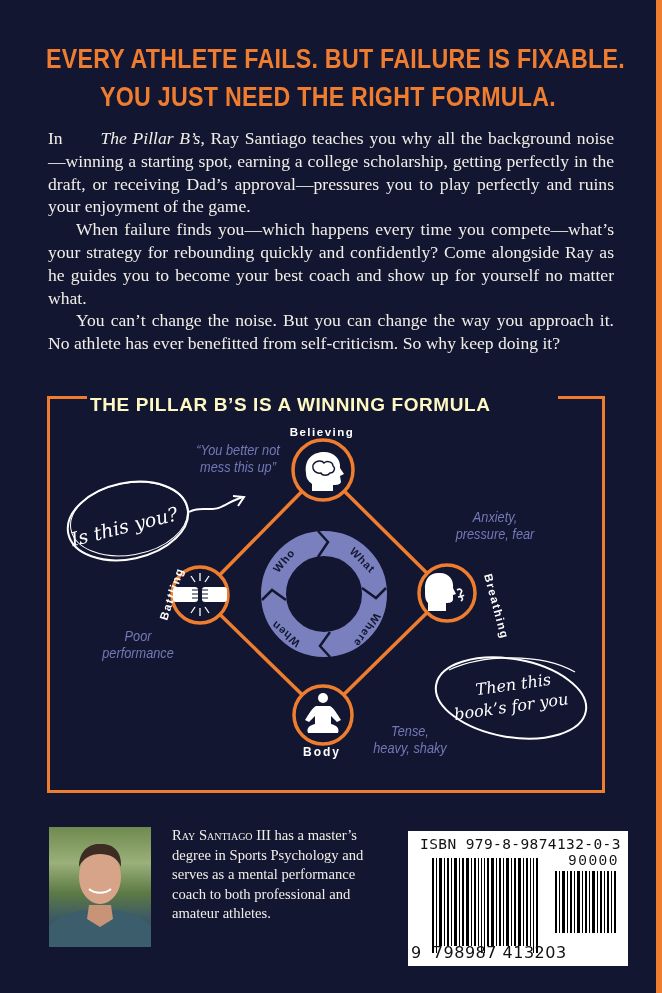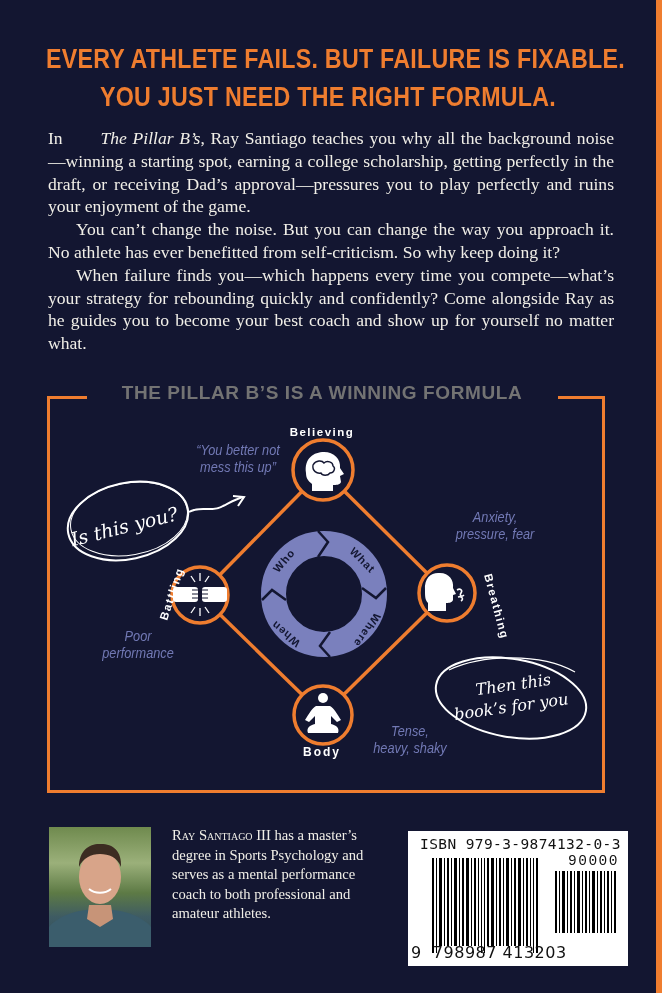--- a/index.html
+++ b/index.html
@@ -16,22 +16,22 @@
   .blurb { position: absolute; top: 127px; left: 48px; width: 566px;
     font-family: "Liberation Serif", serif; font-size: 17.6px; line-height: 22.8px; color: #f1efe8; }
   .blurb p { text-align: justify; text-align-last: left; }
   .blurb p.indent { text-indent: 28px; }
   .blurb em { font-style: italic; margin-left: 32px; }
 
   .frame { position: absolute; left: 47px; top: 397px; width: 558px; height: 396px;
     border: 3px solid #ef7d2f; border-top: none; }
   .frame-top-l { position: absolute; left: 47px; top: 396px; width: 40px; height: 3px; background: #ef7d2f; }
   .frame-top-r { position: absolute; left: 558px; top: 396px; width: 47px; height: 3px; background: #ef7d2f; }
-  .frame-title { position: absolute; top: 382px; left: 90px; width: 464px; text-align: center;
-    font-family: "Liberation Sans", sans-serif; font-weight: 700; font-size: 19px; color: #737373;
+  .frame-title { position: absolute; top: 394px; left: 90px; width: 464px; 
+    font-family: "Liberation Sans", sans-serif; font-weight: 700; font-size: 19px; color: #fef9c3;
     letter-spacing: 0.6px; white-space: nowrap; }
 
   .diagram { position: absolute; left: 0; top: 0; width: 662px; height: 993px; pointer-events: none; }
   .diagram * { pointer-events: auto; }
 
   .quote { position: absolute; font-family: "Liberation Sans", sans-serif; font-style: italic;
     color: #7279b5; font-size: 15px; line-height: 17px; text-align: center; transform: scaleX(0.85); }
 
   .bio-photo { position: absolute; left: 49px; top: 827px; width: 102px; height: 120px; overflow: hidden;
     background: linear-gradient(180deg, #6f8a4e 0%, #9bb07a 30%, #5d7a45 55%, #3e5b63 75%, #2f4d5c 100%); }
@@ -52,22 +52,22 @@
 
 <div class="edge-strip"></div>
 
 <div class="headline">
   <div>EVERY ATHLETE FAILS. BUT FAILURE IS FIXABLE.</div>
   <div>YOU JUST NEED THE RIGHT FORMULA.</div>
 </div>
 
 <div class="blurb">
   <p><span>In </span><em>The Pillar B’s</em><span>, Ray Santiago teaches you why all the background noise—winning a starting spot, earning a college scholarship, getting perfectly in the draft, or receiving Dad’s approval—pressures you to play perfectly and ruins your enjoyment of the game.</span></p>
+  <p class="indent">When failure finds you—which happens every time you compete—what’s your strategy for rebounding quickly and confidently? Come alongside Ray as he guides you to become your best coach and show up for yourself no matter what.</p>
   <p class="indent">You can’t change the noise. But you can change the way you approach it. No athlete has ever benefitted from self-criticism. So why keep doing it?</p>
-  <p class="indent">When failure finds you—which happens every time you compete—what’s your strategy for rebounding quickly and confidently? Come alongside Ray as he guides you to become your best coach and show up for yourself no matter what.</p>
 </div>
 
 <div class="frame"></div>
 <div class="frame-top-l"></div>
 <div class="frame-top-r"></div>
 <div class="frame-title">THE PILLAR B’S IS A WINNING FORMULA</div>
 
 <svg class="diagram" width="662" height="993" viewBox="0 0 662 993">
 
   <g stroke="#ef7d2f" stroke-width="3.5" fill="none">
@@ -174,21 +174,21 @@
     <path d="M0,120 L0,100 C10,88 30,82 50,82 C72,82 92,88 102,100 L102,120 Z" fill="#3b5d6c"></path>
     <path d="M40,78 L62,78 L64,92 L51,100 L38,92 Z" fill="#c79478"></path>
     <ellipse cx="51" cy="50" rx="21" ry="27" fill="#d8a489"></ellipse>
     <path d="M30,40 C30,22 42,16 52,17 C64,17 73,24 72,40 C68,30 60,27 51,27 C42,27 34,31 30,40 Z" fill="#3c2c22"></path>
     <path d="M40,62 C46,67 56,67 62,62" stroke="#ffffff" stroke-width="2" fill="none"></path>
   </svg>
 </div>
 <div class="bio-text"><span class="smallcaps">Ray Santiago III</span><span> has a master’s degree in Sports Psychology and serves as a mental performance coach to both professional and amateur athletes.</span></div>
 
 <div class="barcode">
-  <div class="isbn-text">ISBN 979-3-9874132-0-3</div>
+  <div class="isbn-text">ISBN 979-8-9874132-0-3</div>
   <div class="addon-text">90000</div>
   <svg width="220" height="135" viewBox="0 0 220 135" style="position:absolute;left:0;top:0;">
     <g fill="#000">
       <rect x="24" y="27" width="2" height="95"></rect>
         <rect x="28" y="27" width="1" height="95"></rect>
       <rect x="31" y="27" width="3" height="88"></rect>
         <rect x="36" y="27" width="1" height="88"></rect>
         <rect x="39" y="27" width="2" height="88"></rect>
       <rect x="43" y="27" width="1" height="88"></rect>
         <rect x="46" y="27" width="3" height="88"></rect>

